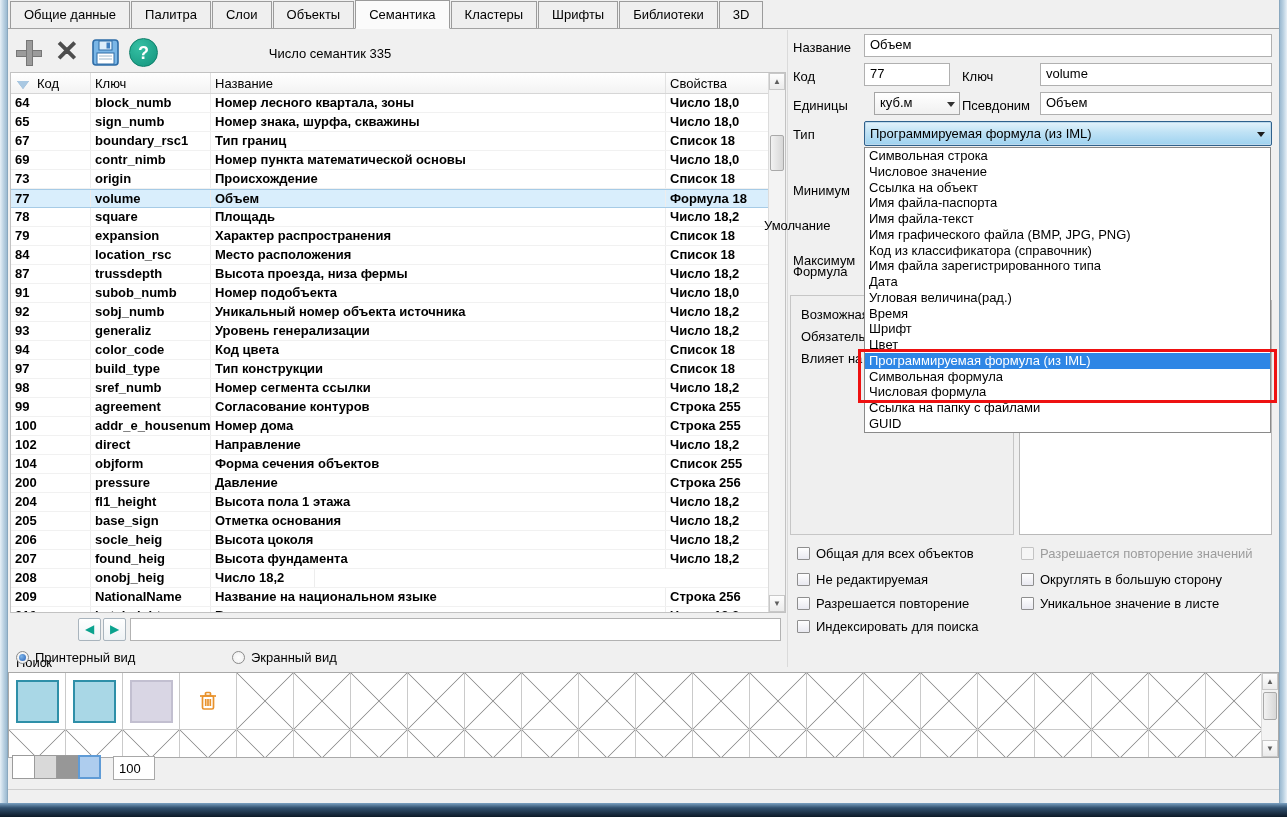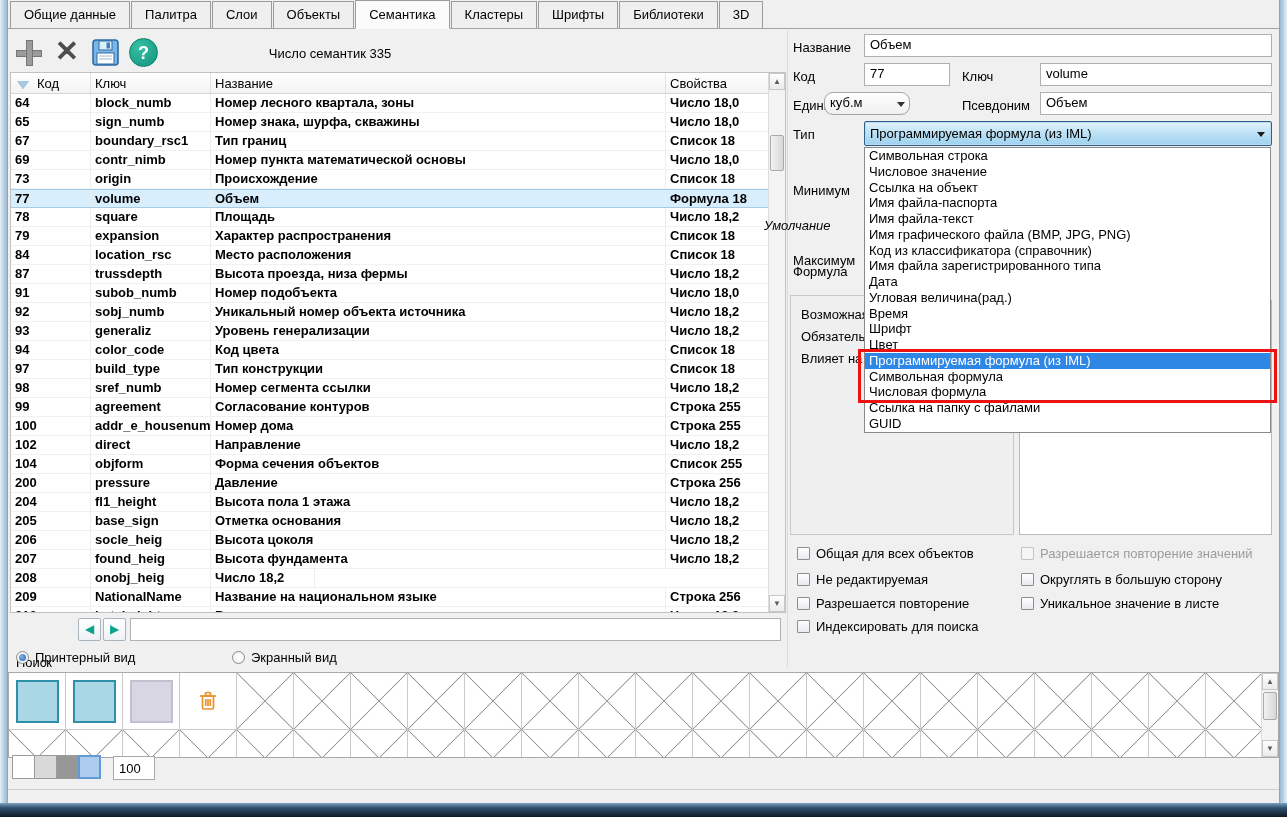--- a/index.html
+++ b/index.html
@@ -419,35 +419,35 @@
 
   <div class="fl" style="left:793px;top:40px;">Название</div>
   <div class="inp" style="left:864px;top:34px;width:408px;">Объем</div>
 
   <div class="fl" style="left:793px;top:69px;">Код</div>
   <div class="inp" style="left:864px;top:63px;width:86px;">77</div>
   <div class="fl" style="left:962px;top:69px;">Ключ</div>
   <div class="inp" style="left:1040px;top:63px;width:232px;">volume</div>
 
   <div class="fl" style="left:793px;top:98px;">Единицы</div>
-  <div class="combo-sm" style="left:824px;top:92px;width:86px;border-radius:9px;">
+  <div class="combo-sm" style="left:874px;top:92px;width:86px;">
     <span>куб.м</span>
     <span class="arr"></span>
   </div>
   <div class="fl" style="left:962px;top:98px;">Псевдоним</div>
   <div class="inp" style="left:1040px;top:92px;width:232px;">Объем</div>
 
   <div class="fl" style="left:793px;top:127px;">Тип</div>
   <div class="combo-type">
     <span>Программируемая формула (из IML)</span>
     <span class="arr"></span>
   </div>
 
   <div class="fl" style="left:793px;top:183px;">Минимум</div>
-  <div class="fl" style="left:764px;top:218px;font-style:italic;">Умолчание</div>
+  <div class="fl" style="left:764px;top:218px;">Умолчание</div>
   <div class="fl" style="left:793px;top:253px;">Максимум</div>
   <div class="fl" style="left:793px;top:264px;">Формула</div>
 
   <div class="groupbox">
     <div class="gb-lbl" style="top:11px;">Возможная:</div>
     <div class="gb-lbl" style="top:33px;">Обязательн</div>
     <div class="gb-lbl" style="top:55px;">Влияет на в</div>
   </div>
   <div class="whitebox"></div>
 

